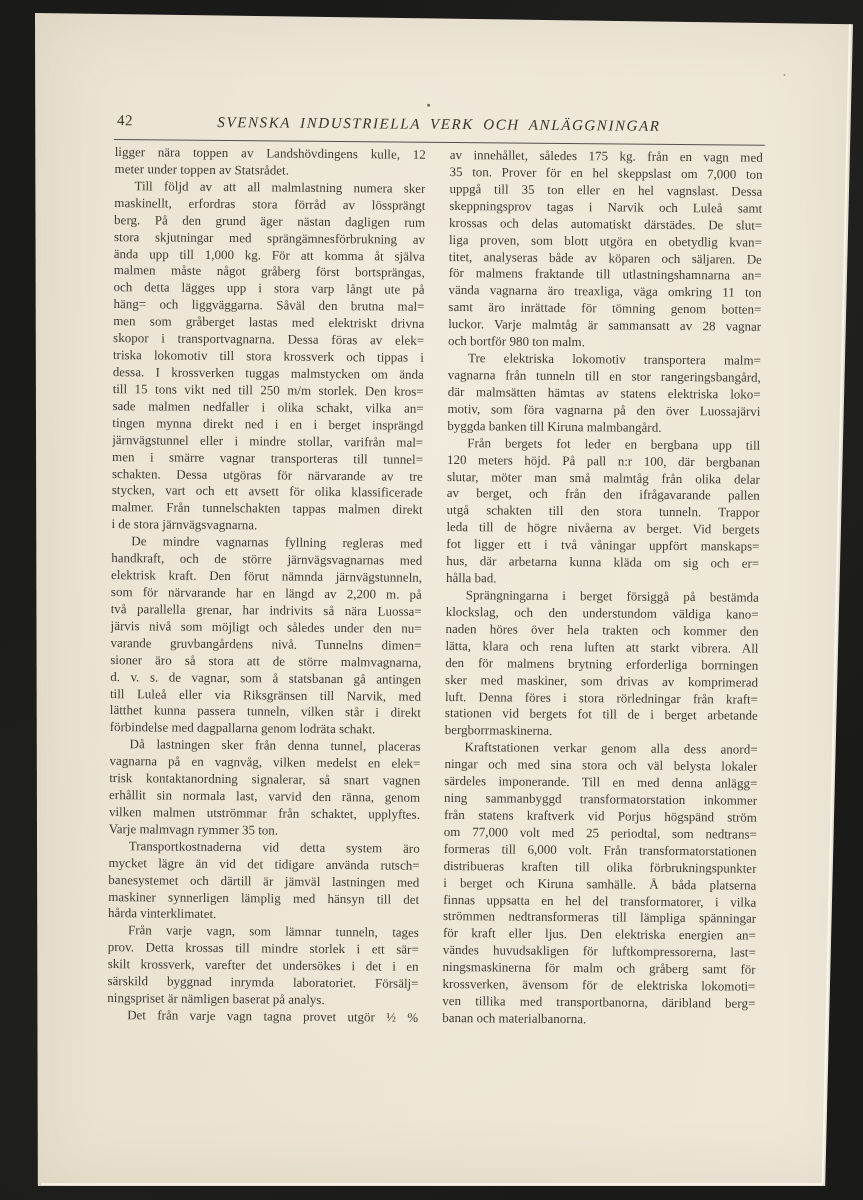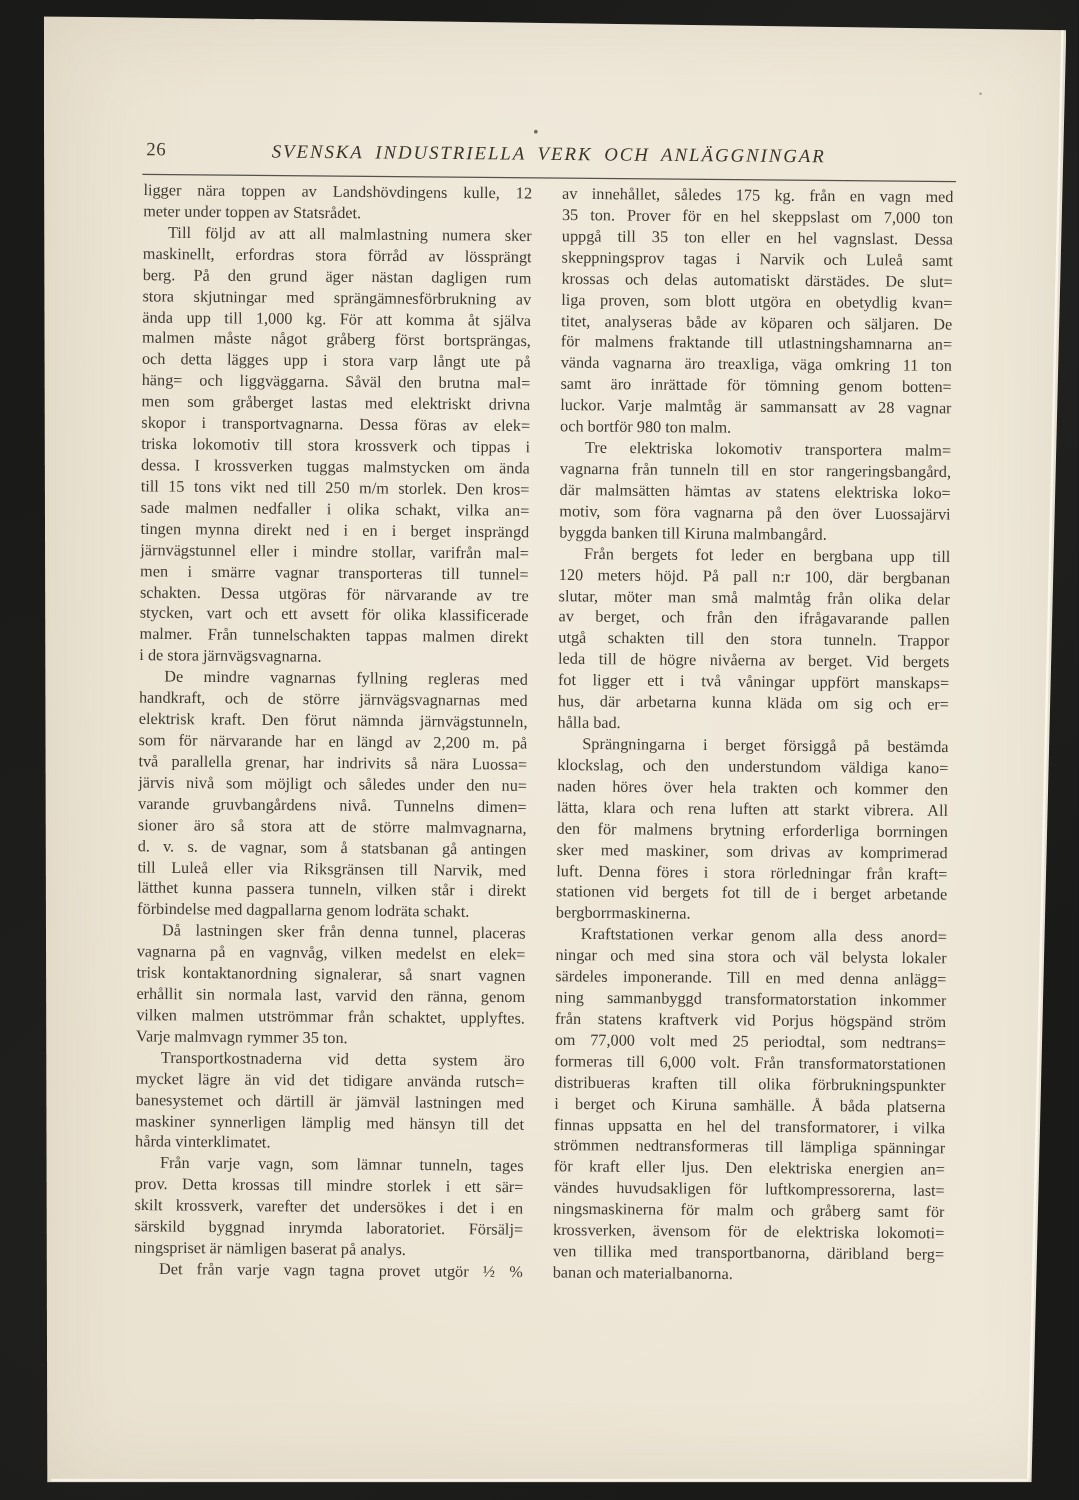--- a/index.html
+++ b/index.html
@@ -77,21 +77,21 @@
   }
   .speck-1 { left: 392px; top: 88px; width: 3px; height: 3px; }
   .speck-2 { left: 748px; top: 55px; width: 2px; height: 2px; opacity: .6; }
 </style>
 </head>
 <body style="background: rgb(26, 26, 25);">
 
 <div class="scan-bg">
   <div class="page">
     <div class="content" style="color: rgb(63, 58, 50);">
-      <span class="pagenum">26</span>
+      <span class="pagenum">42</span>
       <div class="title">SVENSKA INDUSTRIELLA VERK OCH ANLÄGGNINGAR</div>
       <div class="rule" style="background: rgb(85, 80, 74);"></div>
       <div class="speck speck-1"></div>
       <div class="speck speck-2"></div>
       <div class="col col-left" id="col-left">
           <div class="line">ligger nära toppen av Landshövdingens kulle, 12</div>
           <div class="line par-end">meter under toppen av Statsrådet.</div>
           <div class="line indent">Till följd av att all malmlastning numera sker</div>
           <div class="line">maskinellt, erfordras stora förråd av lössprängt</div>
           <div class="line">berg.  På den grund äger nästan dagligen rum</div>

